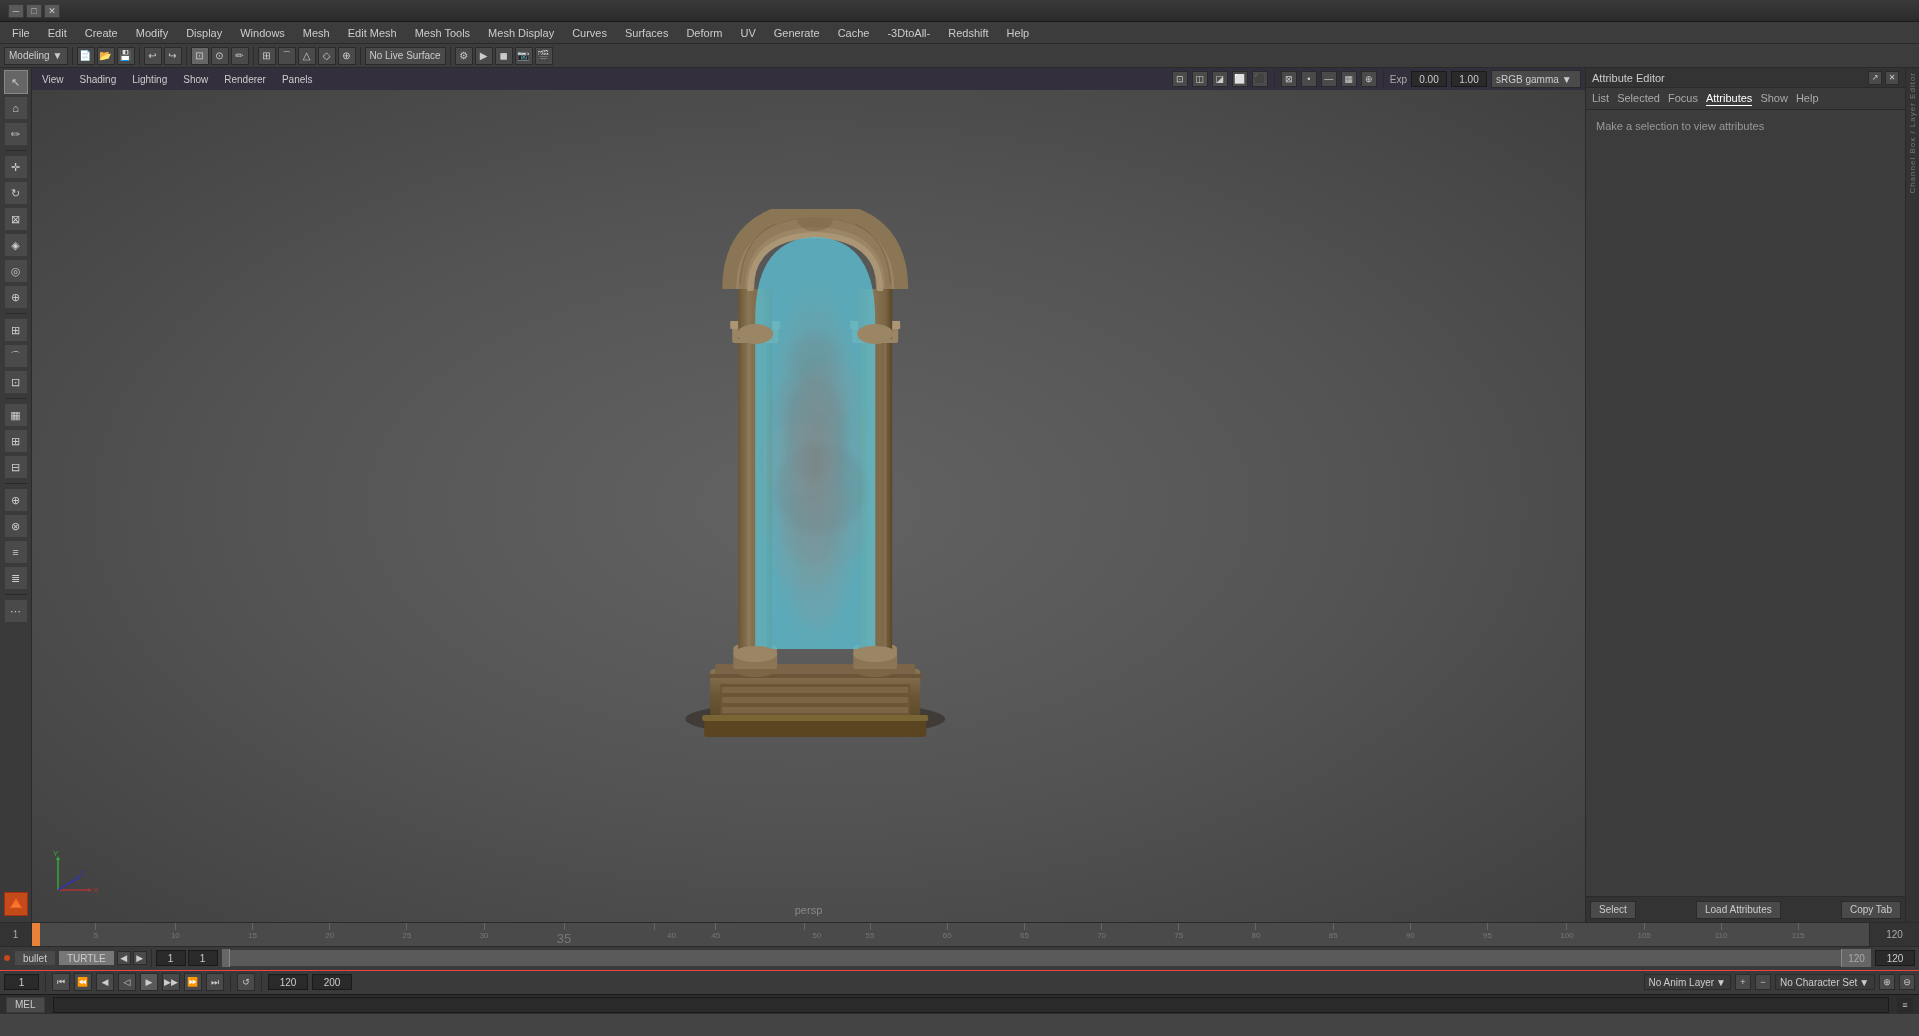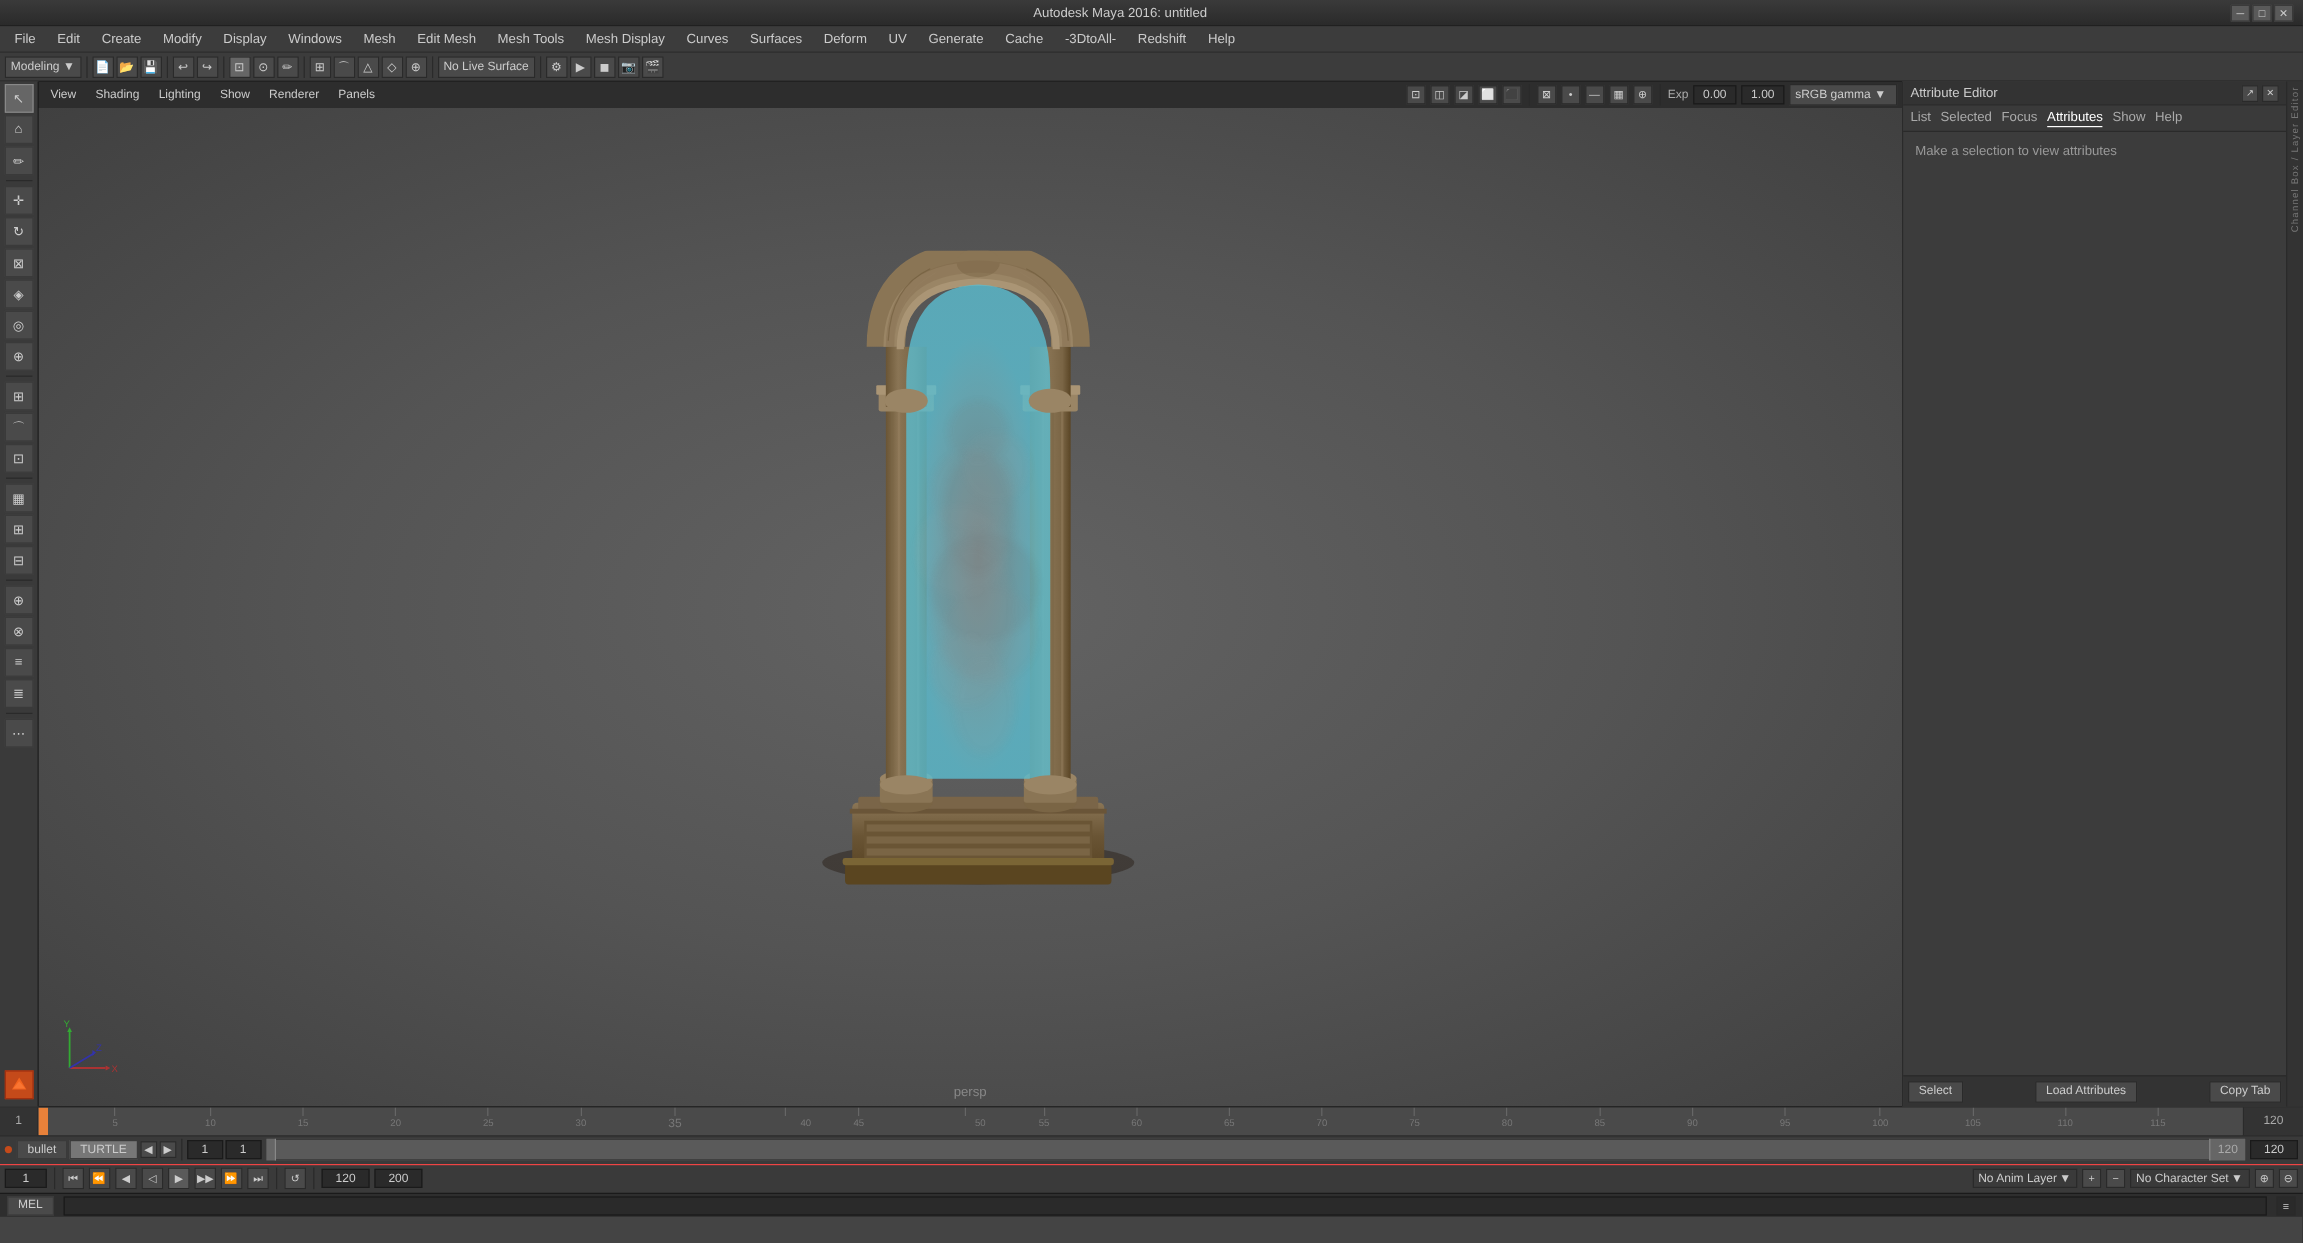--- a/index.html
+++ b/index.html
@@ -335,21 +335,20 @@
     
     .portal-svg {
       width: 100%;
       height: 100%;
     }
   </style>
 </head>
 <body>
 
 <div id="title-bar">
-  <span style="flex:1; text-align:center; font-size:11px;">Autodesk Maya 2016: untitled</span>
   <div style="display:flex; gap:2px;">
     <div class="win-btn">─</div>
     <div class="win-btn">□</div>
     <div class="win-btn">✕</div>
   </div>
 </div>
 
 <div id="menu-bar">
   <div class="menu-item">File</div>
   <div class="menu-item">Edit</div>
@@ -437,21 +436,21 @@
     <div class="sidebar-btn">⋯</div>
     <div style="flex:1"></div>
     <div class="sidebar-btn" style="background:#c44a1a; border-color:#a03010; margin-bottom:4px;">
       <svg width="16" height="16" viewBox="0 0 16 16">
           <polygon points="8,2 14,12 2,12" fill="#ff6a20" opacity="0.8"></polygon>
           <polygon points="8,5 13,11 3,11" fill="#ff8040" opacity="0.6"></polygon>
         </svg>
     </div>
   </div>
 
-  <div id="viewport" style="flex:1; position:relative; background:#000000;">
+  <div id="viewport" style="flex:1; position:relative; background:#4c1d95;">
 
     <div id="viewport-panel-toolbar">
       <div class="panel-menu">View</div>
       <div class="panel-menu">Shading</div>
       <div class="panel-menu">Lighting</div>
       <div class="panel-menu">Show</div>
       <div class="panel-menu">Renderer</div>
       <div class="panel-menu">Panels</div>
       <div style="flex:1"></div>
 
@@ -671,21 +670,21 @@
         <div style="position: absolute; left: 20.1681%; top: 0px; height: 100%; display: flex; flex-direction: column; align-items: center;">
           <div style="width: 1px; height: 7px; background: rgb(102, 102, 102);"></div>
           <div style="font-size: 8px; color: rgb(119, 119, 119); margin-top: 1px;">25</div>
         </div>
         <div style="position: absolute; left: 24.3697%; top: 0px; height: 100%; display: flex; flex-direction: column; align-items: center;">
           <div style="width: 1px; height: 7px; background: rgb(102, 102, 102);"></div>
           <div style="font-size: 8px; color: rgb(119, 119, 119); margin-top: 1px;">30</div>
         </div>
         <div style="position: absolute; left: 28.5714%; top: 0px; height: 100%; display: flex; flex-direction: column; align-items: center;">
           <div style="width: 1px; height: 7px; background: rgb(102, 102, 102);"></div>
-          <div style="font-size: 10px; color: rgb(119, 119, 119); margin-top: 1px;">35</div>
+          <div style="font-size: 13px; color: rgb(119, 119, 119); margin-top: 1px;">35</div>
         </div>
         <div style="position: absolute; left: 32.7731%; top: 0px; height: 100%; display: flex; flex-direction: column; align-items: center;">
           <div style="width: 1px; height: 7px; background: rgb(102, 102, 102);"></div>
           <div style="font-size: 8px; color: rgb(119, 119, 119); margin-top: 1px; margin-left: 33px;">40</div>
         </div>
         <div style="position: absolute; left: 36.9748%; top: 0px; height: 100%; display: flex; flex-direction: column; align-items: center;">
           <div style="width: 1px; height: 7px; background: rgb(102, 102, 102);"></div>
           <div style="font-size: 8px; color: rgb(119, 119, 119); margin-top: 1px;">45</div>
         </div>
         <div style="position: absolute; left: 41.1765%; top: 0px; height: 100%; display: flex; flex-direction: column; align-items: center;">

